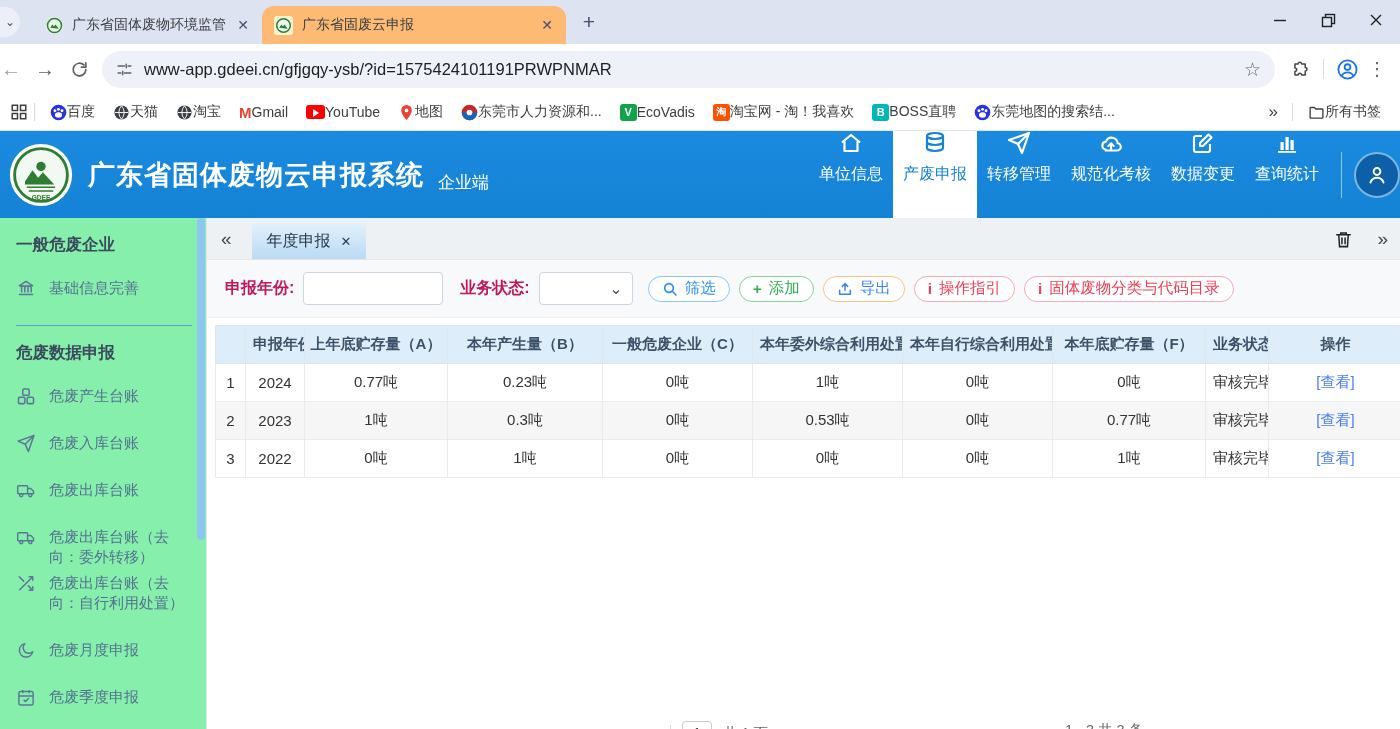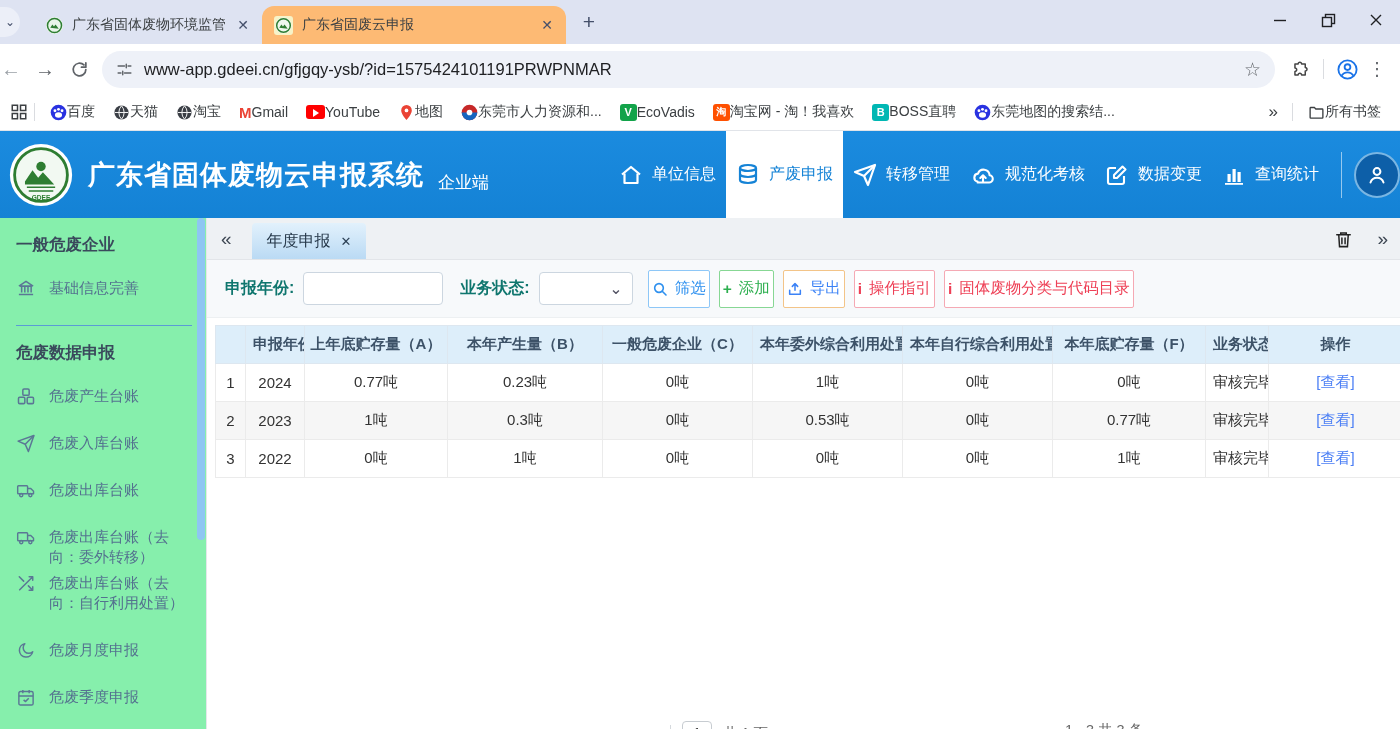--- a/index.html
+++ b/index.html
@@ -46,22 +46,22 @@
 .ic-eco{background:#12a34a}
 .ic-tb{background:#ff5000;font-size:10px}
 .ic-boss{background:#00b7b3}
 
 
 .app-header{height:87px;background:linear-gradient(180deg,#1b8bdf,#1482d5);display:flex;align-items:center;color:#fff}
 .logo{width:66px;height:66px;margin-left:8px;flex:none}
 .app-title{font-size:27px;font-weight:bold;letter-spacing:1px;margin-left:14px;white-space:nowrap}
 .app-sub{font-size:17px;margin:16px 0 0 14px;white-space:nowrap}
 .hnav{display:flex;height:100%;margin-left:auto}
-.hnav-item{min-width:80px;padding:0 10px;display:flex;align-items:center;
-  justify-content:flex-end;gap:9px;font-size:16px;white-space:nowrap;cursor:pointer}
+.hnav-item{min-width:80px;padding:0 10px;display:flex;flex-direction:column;align-items:center;
+  justify-content:flex-start;gap:9px;font-size:16px;white-space:nowrap;cursor:pointer}
 .hnav-item.active{background:#fff;color:#1583d6}
 .hsep{width:1px;height:46px;background:rgba(255,255,255,.55);margin:auto 12px}
 .havatar{width:46px;height:46px;border-radius:50%;background:#0d5fa8;border:2px solid #7ab6e3;
   display:flex;align-items:center;justify-content:center;flex:none}
 .huser{font-size:17px;line-height:28px;padding:0 2px 0 12px;width:196px;white-space:nowrap;overflow:hidden}
 
 
 .app-body{display:flex;height:511px}
 .sidebar{width:206px;background:#86efac;position:relative;padding:16px 0 0 16px;flex:none}
 .sb-thumb{position:absolute;right:1px;top:0;width:8px;height:322px;background:#8ec6f2;border-radius:4px}
@@ -77,26 +77,26 @@
   padding:0 14px;position:relative;flex:none}
 .collapse{align-self:center;color:#3c4652;font-size:19px;margin-right:20px}
 .subtab{height:36px;background:linear-gradient(180deg,#e2f1fc,#badaf4);border-radius:4px 4px 0 0;
   display:flex;align-items:center;gap:10px;padding:0 15px;font-size:16px;color:#26384a}
 .subtab .x{font-size:13px;font-weight:bold;color:#2d4156}
 .tabs-right{position:absolute;right:12px;top:0;height:42px;display:flex;align-items:center;gap:24px;color:#222}
 .tabs-right .dbl{font-size:19px;color:#3c4652}
 
 .filter-row{height:58px;background:#f7f9fb;border-bottom:1px solid #edf0f2;display:flex;align-items:center;
   padding:0 18px;gap:9px;flex:none}
-.flabel{font-size:16px;font-weight:bold;color:#0f766e;white-space:nowrap}
+.flabel{font-size:16px;font-weight:bold;color:#be185d;white-space:nowrap}
 .finput{width:140px;height:33px;background:#fff;border:1px solid #ccd6e0;border-radius:4px}
 .fselect{width:94px;height:33px;background:#fff;border:1px solid #ccd6e0;border-radius:4px;
   display:flex;align-items:center;justify-content:flex-end;padding-right:9px;color:#556;margin-right:6px}
-.btn{height:38px;border-radius:2px;background:#fff;display:flex;align-items:center;gap:7px;
-  padding:0 3px;font-size:15.5px;white-space:nowrap;cursor:pointer}
+.btn{height:26px;border-radius:16px;background:#fff;display:flex;align-items:center;gap:7px;
+  padding:0 13px;font-size:15.5px;white-space:nowrap;cursor:pointer}
 .btn-blue{border:1px solid #8ec7f7;color:#2e90ef}
 .btn-green{border:1px solid #87d794;color:#2daf4f}
 .btn-orange{border:1px solid #f3c488;color:#3b82f6}
 .btn-red{border:1px solid #f5a9b4;color:#ee3f55}
 .btn .bi{font-weight:bold;font-style:normal}
 
 .table-wrap{padding:7px 0 0 8px;flex:none}
 table{border-collapse:collapse;table-layout:fixed;width:1187px;font-size:15px;color:#333}
 th{background:#ddeefa;color:#3d5268;font-weight:bold;height:38px;border:1px solid #dde7f0;
   white-space:nowrap;overflow:hidden;text-align:center;padding:0 3px}

